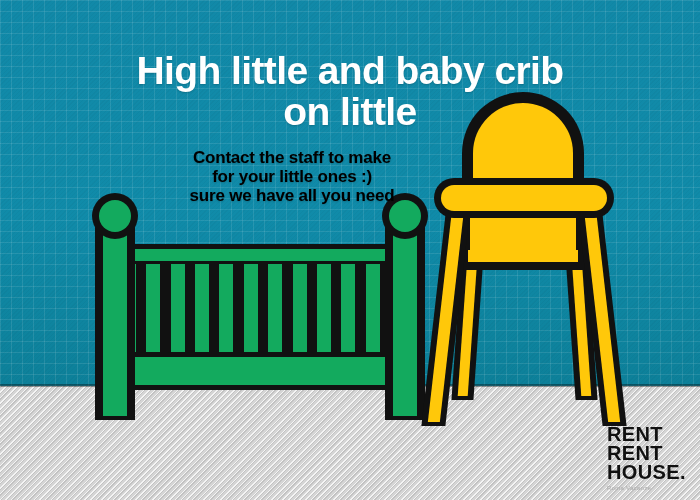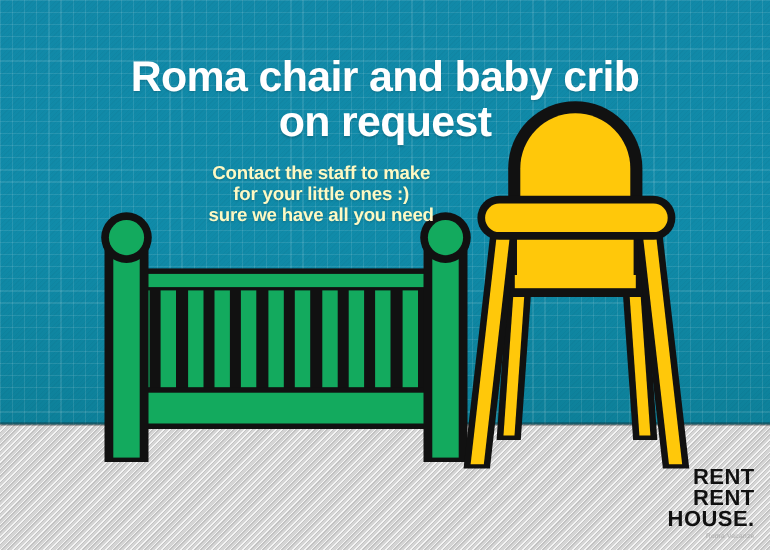--- a/index.html
+++ b/index.html
@@ -46,29 +46,29 @@
   .headline{
     position:absolute;left:0;top:50px;width:700px;
     text-align:center;color:#ffffff;
     font-size:39px;line-height:41px;font-weight:bold;
     letter-spacing:-.6px;
     text-shadow:0 1px 2px rgba(0,0,0,.18);
   }
   .headline .l2{display:block;}
   .subtitle{
     position:absolute;left:0;top:148px;width:584px;
-    text-align:center;color:#fef9c3;
+    text-align:center;color:#000000;
     font-size:17px;line-height:19px;font-weight:bold;
     letter-spacing:-.2px;
     text-shadow:0 1px 2px rgba(0,0,0,.18);
   }
   .subtitle span{display:block;}
   
   .logo{
-    position:absolute;right:14px;bottom:8px;text-align:right;
+    position:absolute;right:14px;bottom:8px;text-align:left;
   }
   .logo .lrow{
     display:block;color:#111111;font-weight:bold;
     font-size:20px;line-height:19px;letter-spacing:.4px;
   }
   .logo .tagline{
     display:block;color:#a9a9a9;font-size:6px;line-height:8px;
     letter-spacing:.3px;margin-top:2px;
   }
   .cr{position:absolute;}                 
@@ -194,22 +194,22 @@
       </div>
     <div class="leg leg-fr">
         <i></i>
       </div>
 
     <div class="hc tray-out"></div>
     <div class="hc tray-in"></div>
   </div>
 
   <div class="headline">
-    <span>Roma chair and baby crib</span>
-    <span class="l2">on request</span>
+    <span>High little and baby crib</span>
+    <span class="l2">on little</span>
   </div>
 
   <div class="subtitle">
     <span>Contact the staff to make</span>
     <span>for your little ones :)</span>
     <span>sure we have all you need</span>
   </div>
 
   <div class="logo">
     <span class="lrow">RENT</span>

